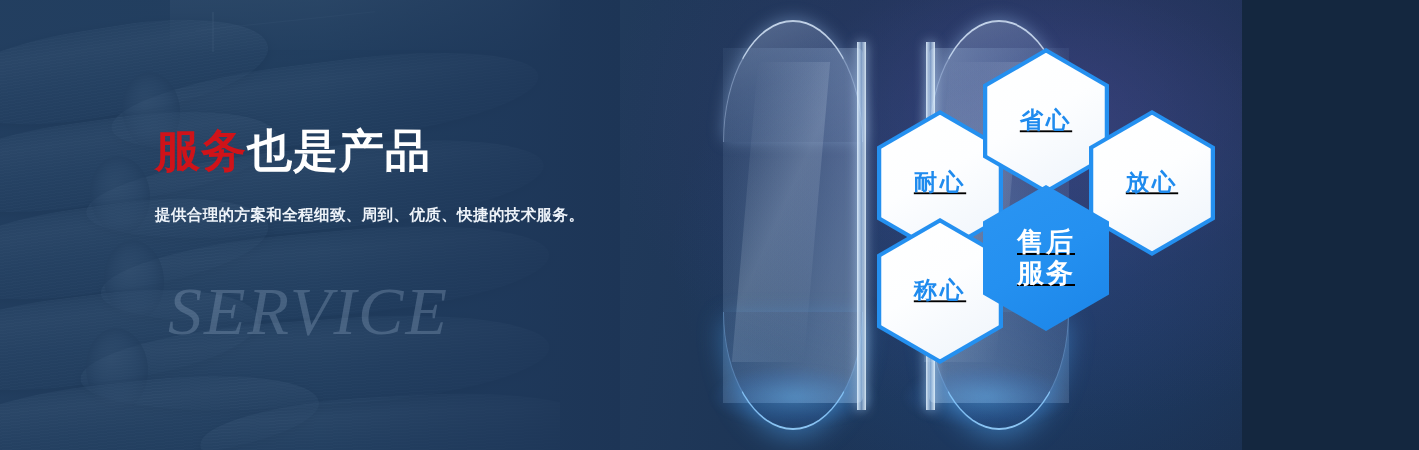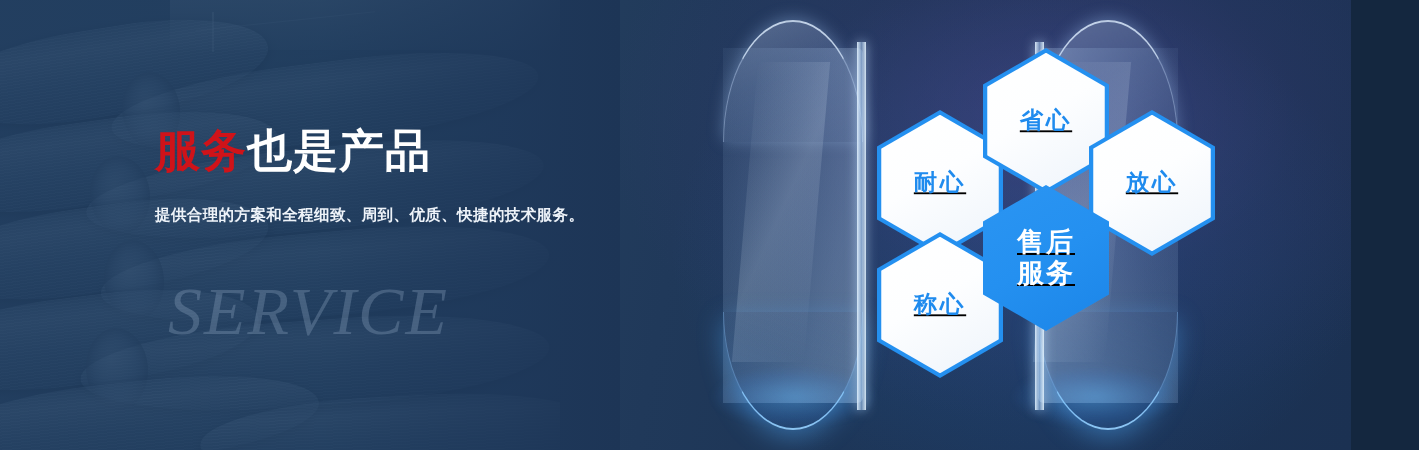--- a/index.html
+++ b/index.html
@@ -4,21 +4,21 @@
 <style>
   * { margin:0; padding:0; box-sizing:border-box; }
   html, body {
     width:1419px; height:450px; overflow:hidden;
     background:#14273f;
     font-family:"Liberation Sans","DejaVu Sans",sans-serif;
   }
 
   #banner {
     position:relative;
-    width:1351px; height:450px;
+    width:1242px; height:450px;
     overflow:hidden;
     background:
       radial-gradient(ellipse 620px 420px at 1050px 120px, rgba(86,72,150,0.45) 0%, rgba(70,62,130,0.18) 40%, rgba(0,0,0,0) 72%),
       radial-gradient(ellipse 500px 380px at 1020px 250px, rgba(40,95,165,0.35) 0%, rgba(0,0,0,0) 70%),
       linear-gradient(100deg, #2c4565 0%, #2a4562 18%, #25405f 34%, #20395a 50%, #1d3556 64%, #1c3457 78%, #1b3152 100%);
   }
 
   
   .pipes-photo {
     position:absolute; left:0; top:0; width:560px; height:450px;
@@ -175,21 +175,21 @@
   }
   .hex.center .hex-label {
     color:#ffffff; font-size:27px; letter-spacing:2px;
     text-align:center; line-height:1.15;
   }
 
   .hex-tm { left:111px; top:2px;   }
   .hex-tr { left:217px; top:64px;  }
   .hex-br { left:217px; top:186px; }
   .hex-bm { left:111px; top:248px; }
-  .hex-bl { left:5px;   top:186px; }
+  .hex-bl { left:5px;   top:172px; }
   .hex-tl { left:5px;   top:64px;  }
   .hex-c  { left:111px; top:139px; }
 </style>
 </head>
 <body>
 
 <div id="banner">
 
   <div class="pipes-photo">
     <div class="sky-strip"></div>

